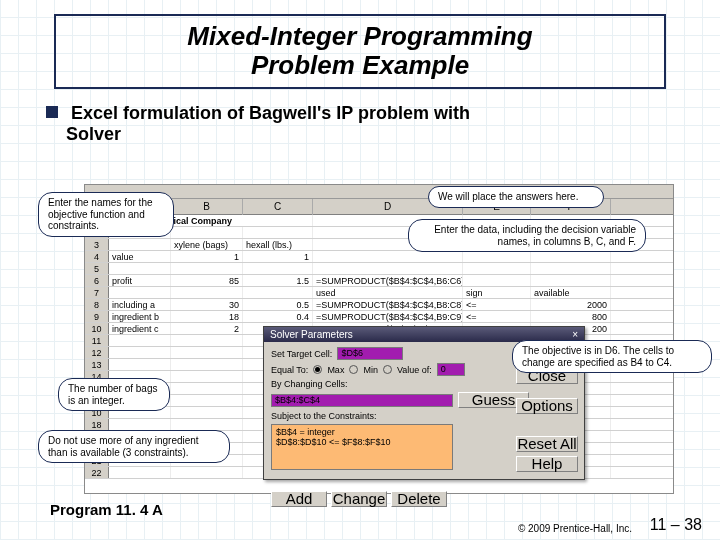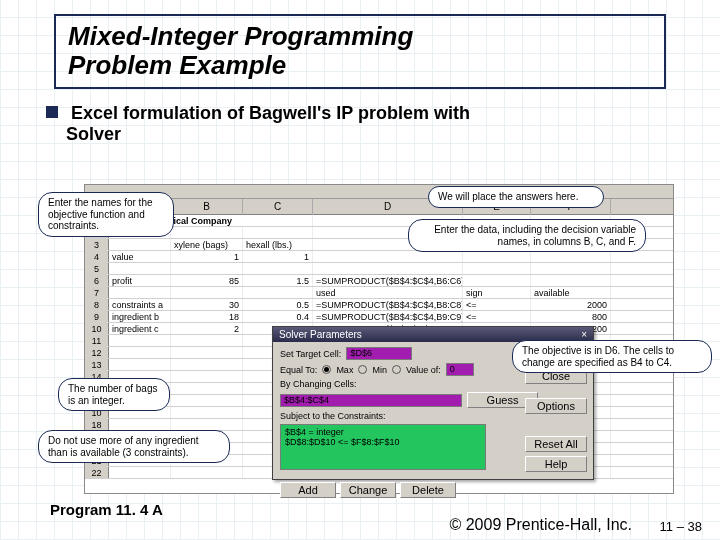--- a/index.html
+++ b/index.html
@@ -10,21 +10,21 @@
       repeating-linear-gradient(0deg, #e8f0f4 0 1px, transparent 1px 18px),
       repeating-linear-gradient(90deg, #e8f0f4 0 1px, transparent 1px 18px),
       #fff;
     position: relative;
     overflow: hidden;
   }
   .title-box {
     margin: 14px 54px 10px 54px;
     border: 2px solid #1a2a55;
     padding: 6px 12px 8px;
-    text-align: left;
+    text-align: center;
   }
   .title-box h1 {
     font-style: italic;
     font-weight: bold;
     font-size: 26px;
     line-height: 1.1;
   }
   .bullet-line {
     margin: 14px 46px 0 46px;
     font-size: 18px;
@@ -108,21 +108,21 @@
     border-radius: 14px;
     padding: 4px 9px;
     font-size: 10px;
     line-height: 1.15;
     z-index: 5;
   }
 
   
   .dialog {
     position: absolute;
-    left: 272px; top: 326px;
+    left: 263px; top: 326px;
     width: 322px; height: 154px;
     background: #d4d0c8;
     border: 1px solid #404040;
     box-shadow: 2px 2px 3px rgba(0,0,0,.35);
     font-family: Tahoma, Arial, sans-serif;
     font-size: 9px;
     z-index: 3;
   }
   .dlg-title {
     background: linear-gradient(#5a5a78,#2a2a4a);
@@ -134,51 +134,51 @@
   .dlg-body { padding: 5px 7px; position: relative; height: calc(100% - 17px); }
   .dlg-row { margin-bottom: 3px; display: flex; align-items: center; gap: 5px; font-size: 9px; }
   .inp {
     background: #a21caf; border: 1px solid #7a7a7a;
     height: 13px; padding: 0 3px; font-size: 9px;
     flex: 0 0 auto;
   }
   .radio { width: 9px; height: 9px; border: 1px solid #555; border-radius: 50%; display: inline-block; }
   .radio.on::after { content:""; display:block; width:5px; height:5px; background:#000; border-radius:50%; margin:1px; }
   .dlg-list {
-    background: #22c55e; border: 1px solid #7a7a7a;
-    width: 206px; height: 46px;
+    background: #fdba74; border: 1px solid #7a7a7a;
+    width: 182px; height: 46px;
     font-size: 9px; padding: 2px 4px;
   }
   .dlg-btncol {
     position: absolute; right: 6px; top: 6px;
     display: flex; flex-direction: column; gap: 4px;
   }
   .dlg-btn {
     background: #d4d0c8;
     border: 1px solid #808080;
     border-top-color: #fff; border-left-color: #fff;
     width: 62px; height: 16px;
-    font-size: 11px;
+    font-size: 15px;
     text-align: center;
     line-height: 14px;
   }
-  .dlg-minibtns { display: flex; gap: 4px; margin-top: 12px; }
+  .dlg-minibtns { display: flex; gap: 4px; margin-top: 21px; }
   .dlg-minibtns .dlg-btn { width: 56px; }
 
   .program-label {
     position: absolute; left: 50px; bottom: 22px;
     font-size: 15px; font-weight: bold;
   }
   .footer-right {
     position: absolute; right: 18px; bottom: 6px;
-    font-size: 13px;
+    font-size: 16px;
   }
   .footer-copy {
     position: absolute; right: 88px; bottom: 6px;
-    font-size: 16px;
+    font-size: 10px;
     text-align: right;
   }
 </style>
 </head>
 <body>
 
 <div class="title-box">
   <h1>
     <span>Mixed-Integer Programming</span><br>
     <span>Problem Example</span>
@@ -262,21 +262,21 @@
           <div class="rn">7</div>
           <div></div>
           <div></div>
           <div></div>
           <div>used</div>
           <div>sign</div>
           <div>available</div>
         </div>
         <div class="row">
           <div class="rn">8</div>
-          <div>constraints a</div>
+          <div>including a</div>
           <div class="num">30</div>
           <div class="num">0.5</div>
           <div>=SUMPRODUCT($B$4:$C$4,B8:C8)</div>
           <div>&lt;=</div>
           <div class="num">2000</div>
         </div>
         <div class="row">
           <div class="rn">9</div>
           <div>ingredient b</div>
           <div class="num">18</div>

